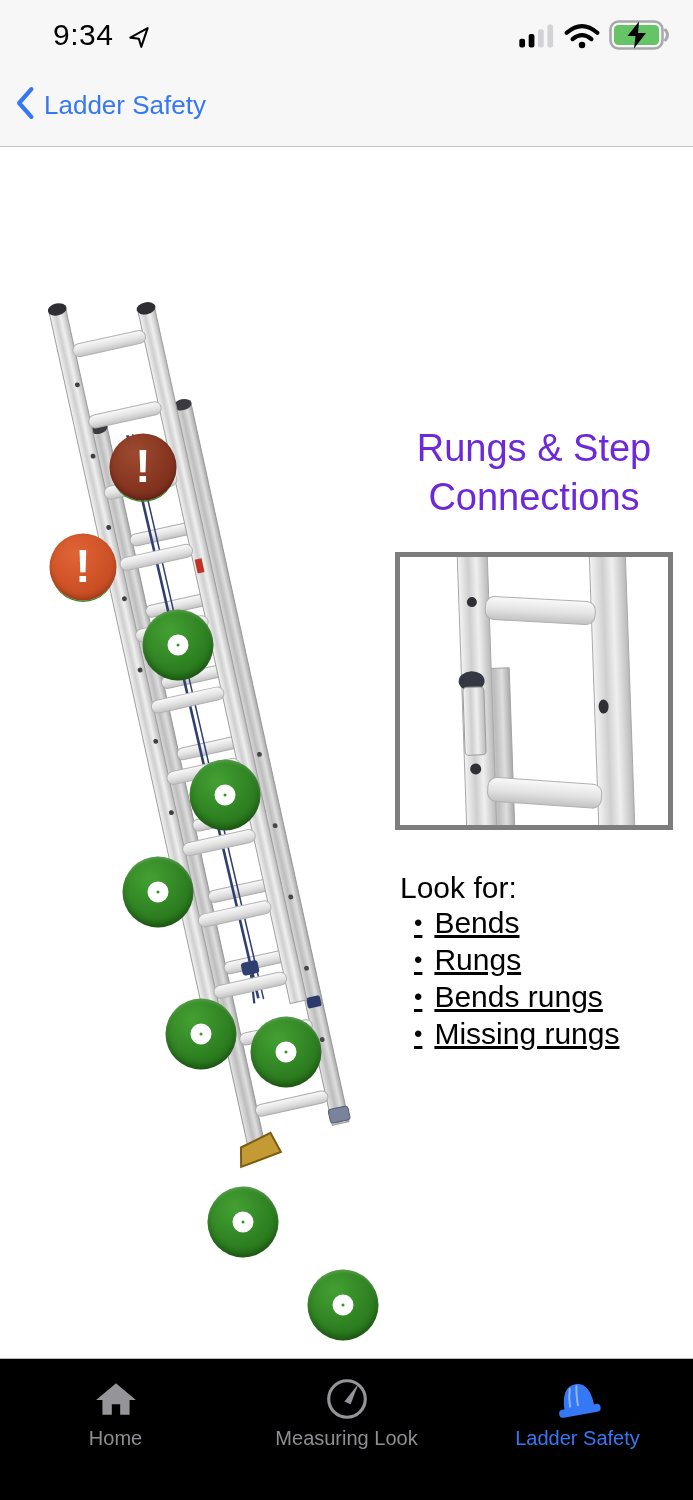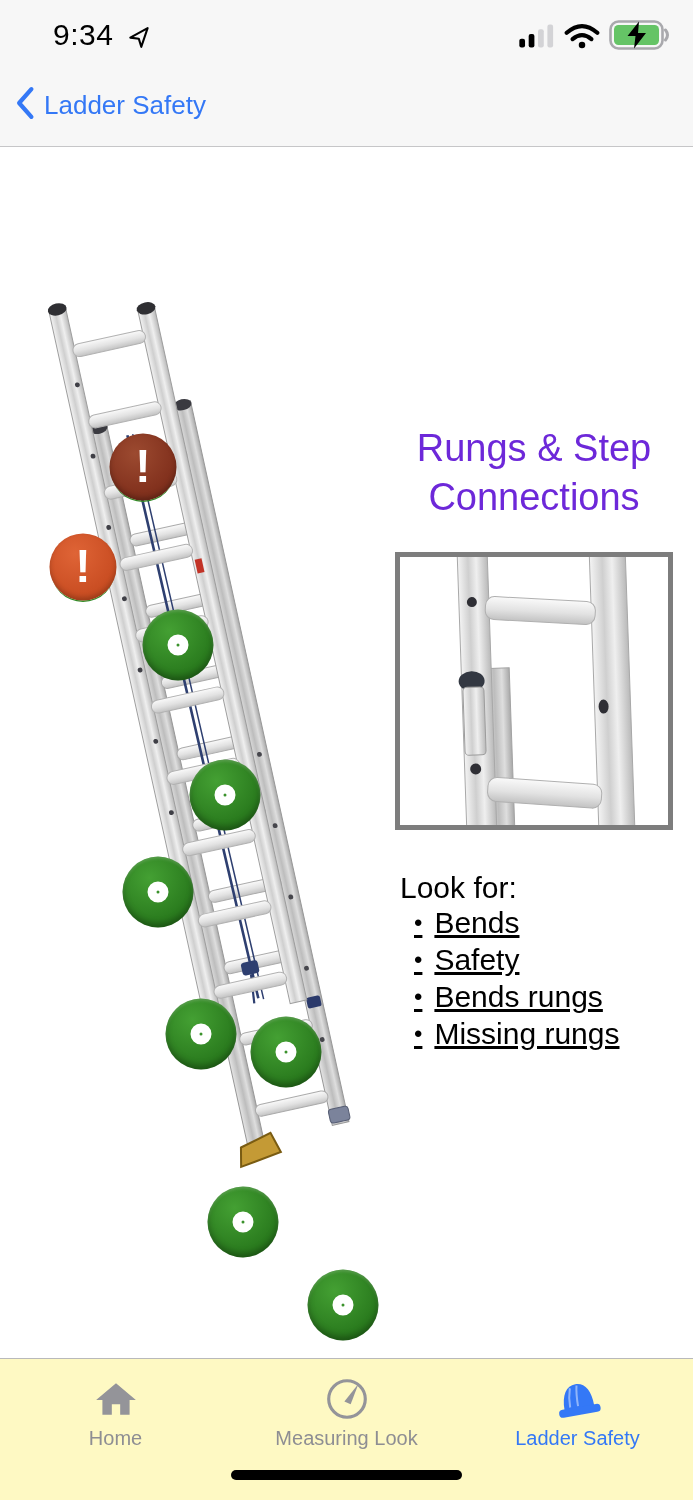--- a/index.html
+++ b/index.html
@@ -45,21 +45,21 @@
   .photo-frame { position:absolute; left:395px; top:404px; width:278px; height:278px;
                  border:5px solid #7d7d7d; background:#fff; overflow:hidden; }
 
   .lookfor { position:absolute; left:400px; top:722px; font-size:30px; line-height:35px; color:#000; }
   .lookfor ul { list-style:none;text-decoration:underline; }
   .lookfor li { padding-left:14px; }
   .lookfor li::before { content:"\2022"; font-size:24px; margin-right:12px; position:relative; top:-2px; }
 
   
   .tab-bar { position:absolute; left:0; top:1358px; width:693px; height:142px;
-             background:#fef9c3; border-top:1px solid #b9b9bb; display:flex; }
+             background:#000000; border-top:1px solid #b9b9bb; display:flex; }
   .tab-item { width:231px; display:flex; flex-direction:column; align-items:center; padding-top:16px; cursor:pointer; }
   .tab-item .icon { height:48px; display:flex; align-items:center; justify-content:center; }
   .tab-item .tab-label { margin-top:4px; font-size:20px; color:#8e8e93; }
   .tab-item.active .tab-label { color:#3478f6; font-weight:500; }
   .home-indicator { position:absolute; left:231px; top:1470px; width:231px; height:10px;
                     border-radius:6px; background:#000; }
 </style>
 </head>
 <body>
 
@@ -254,21 +254,21 @@
         <circle cx="73" cy="210" r="5.5" fill="#2f2f35"></circle>
         <ellipse cx="203" cy="152" rx="5" ry="7" fill="#2f2f35"></ellipse>
       </g>
     </svg>
   </div>
 
   <div class="lookfor">
     <div>Look for:</div>
     <ul>
       <li><span>Bends</span></li>
-      <li><span>Safety</span></li>
+      <li><span>Rungs</span></li>
       <li><span>Bends rungs</span></li>
       <li><span>Missing rungs</span></li>
     </ul>
   </div>
 </div>
 
 <div class="tab-bar">
   <div class="tab-item">
     <span class="icon">
       <svg width="46" height="38" viewBox="0 0 44 36">

